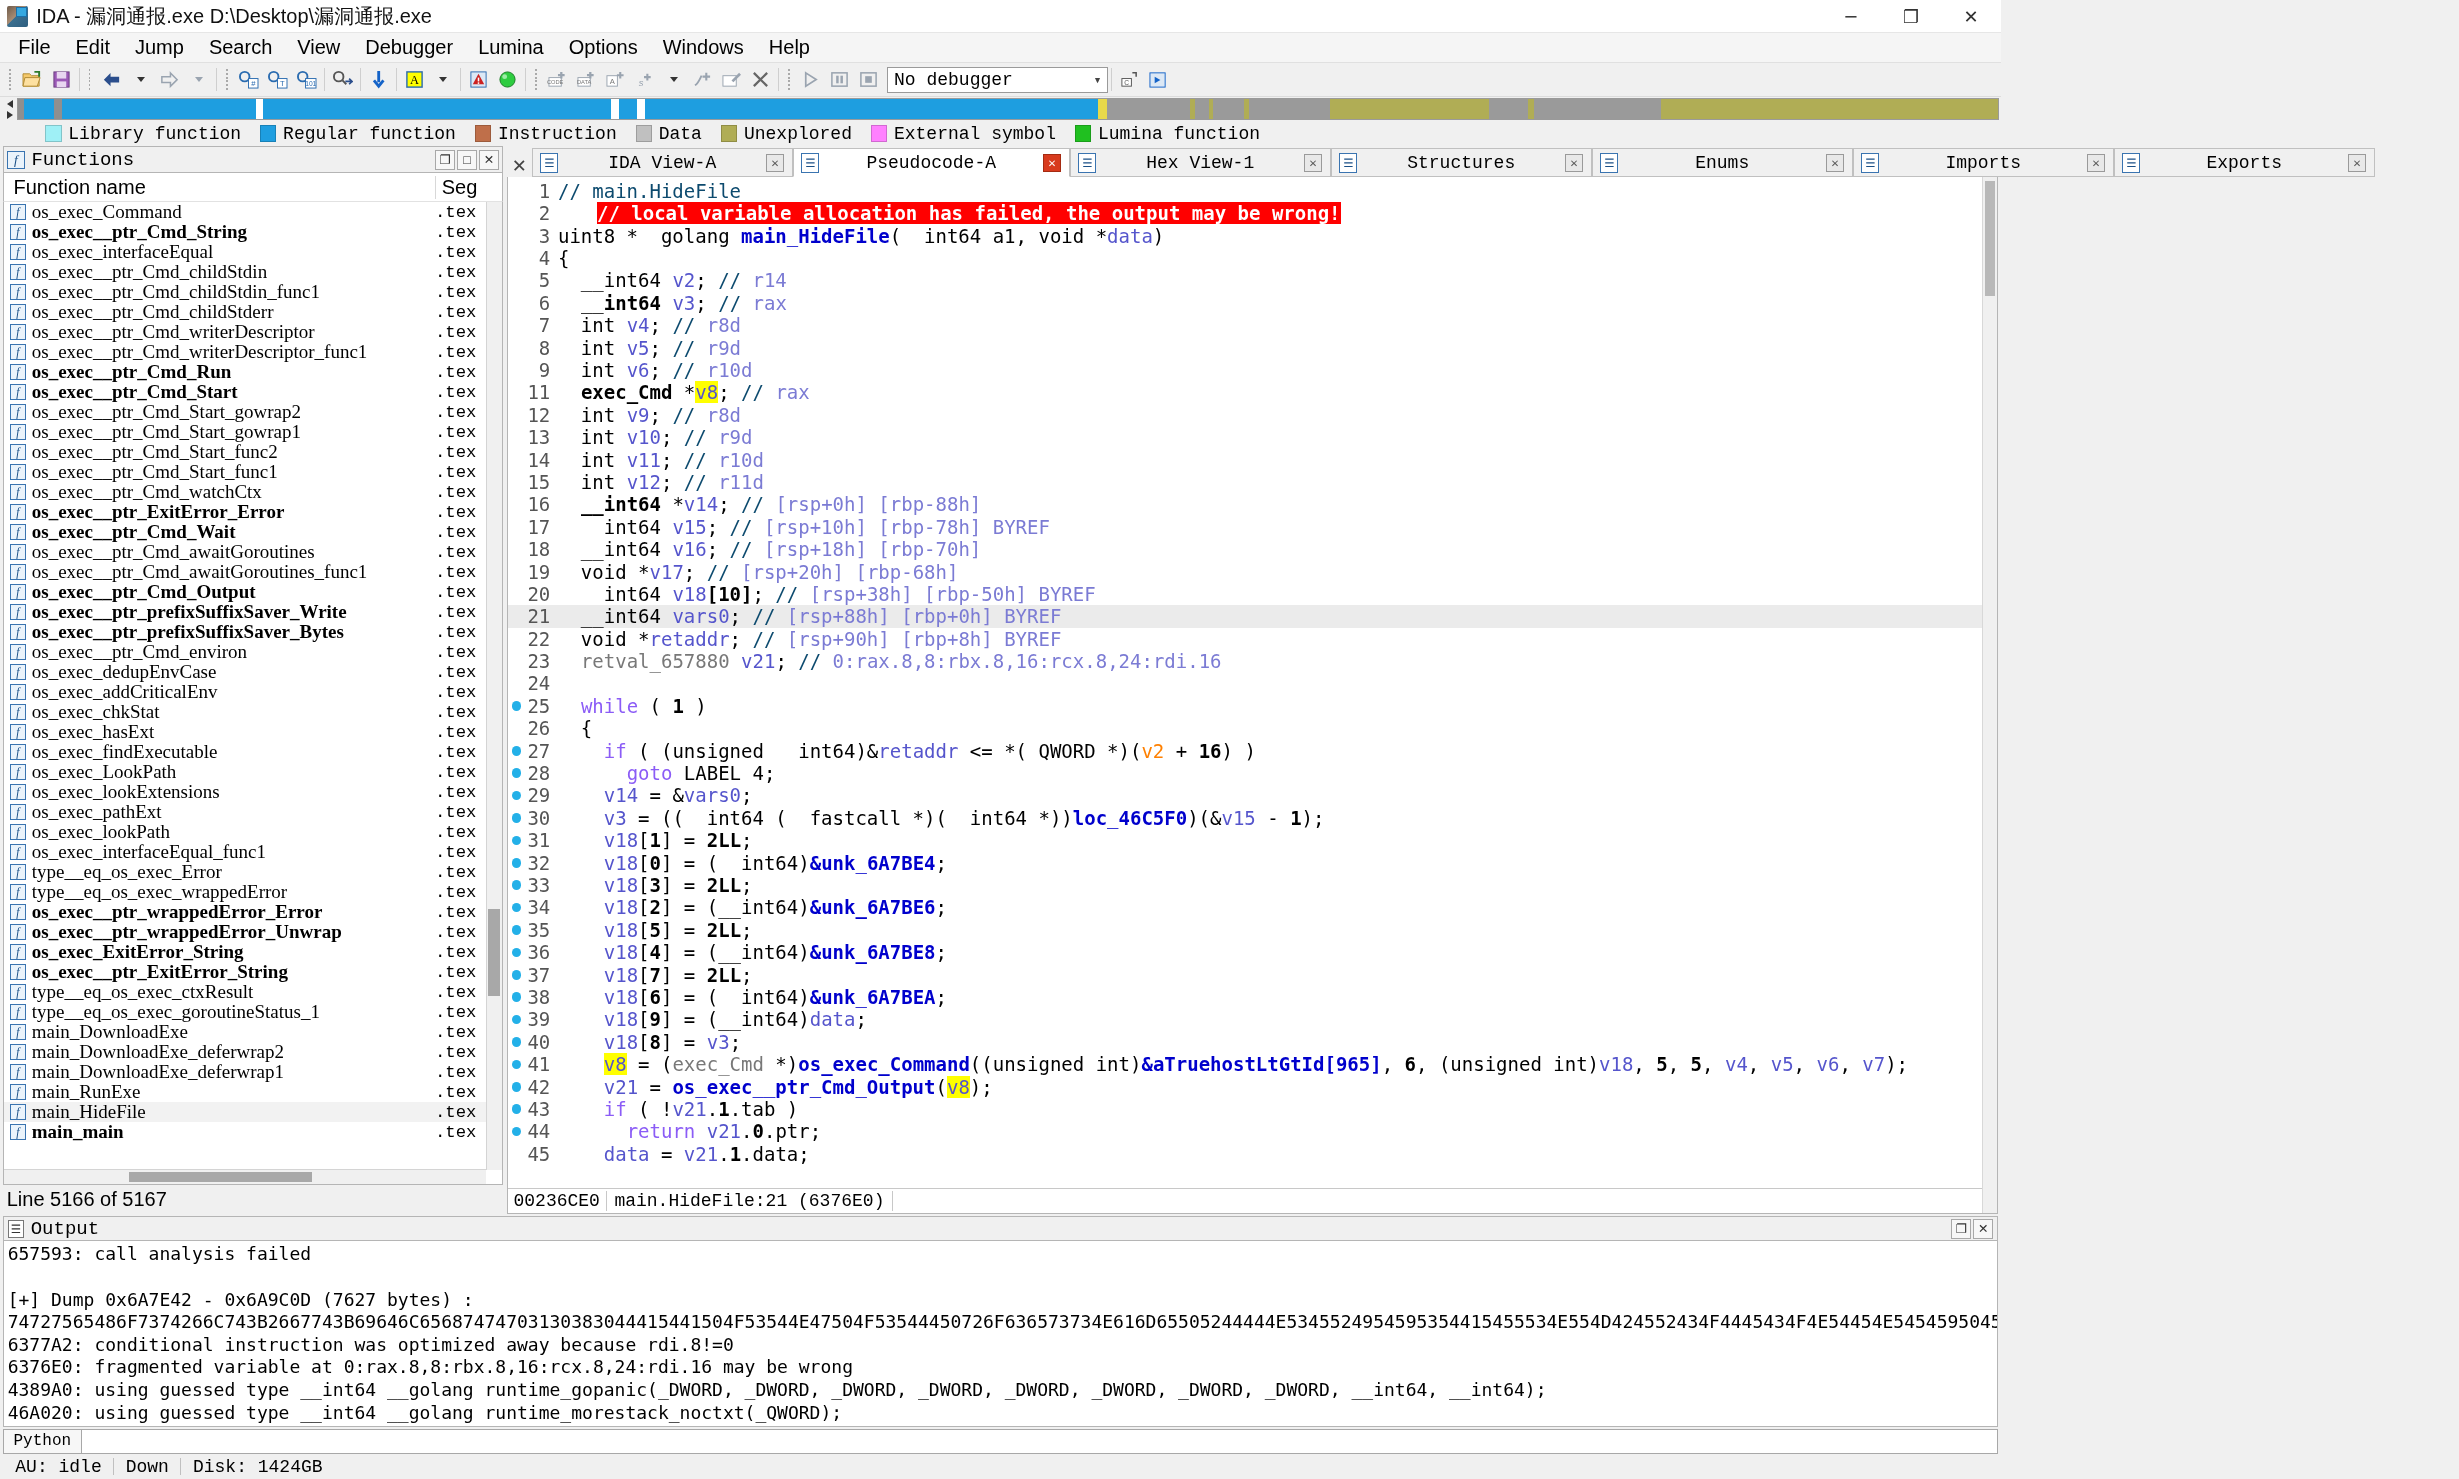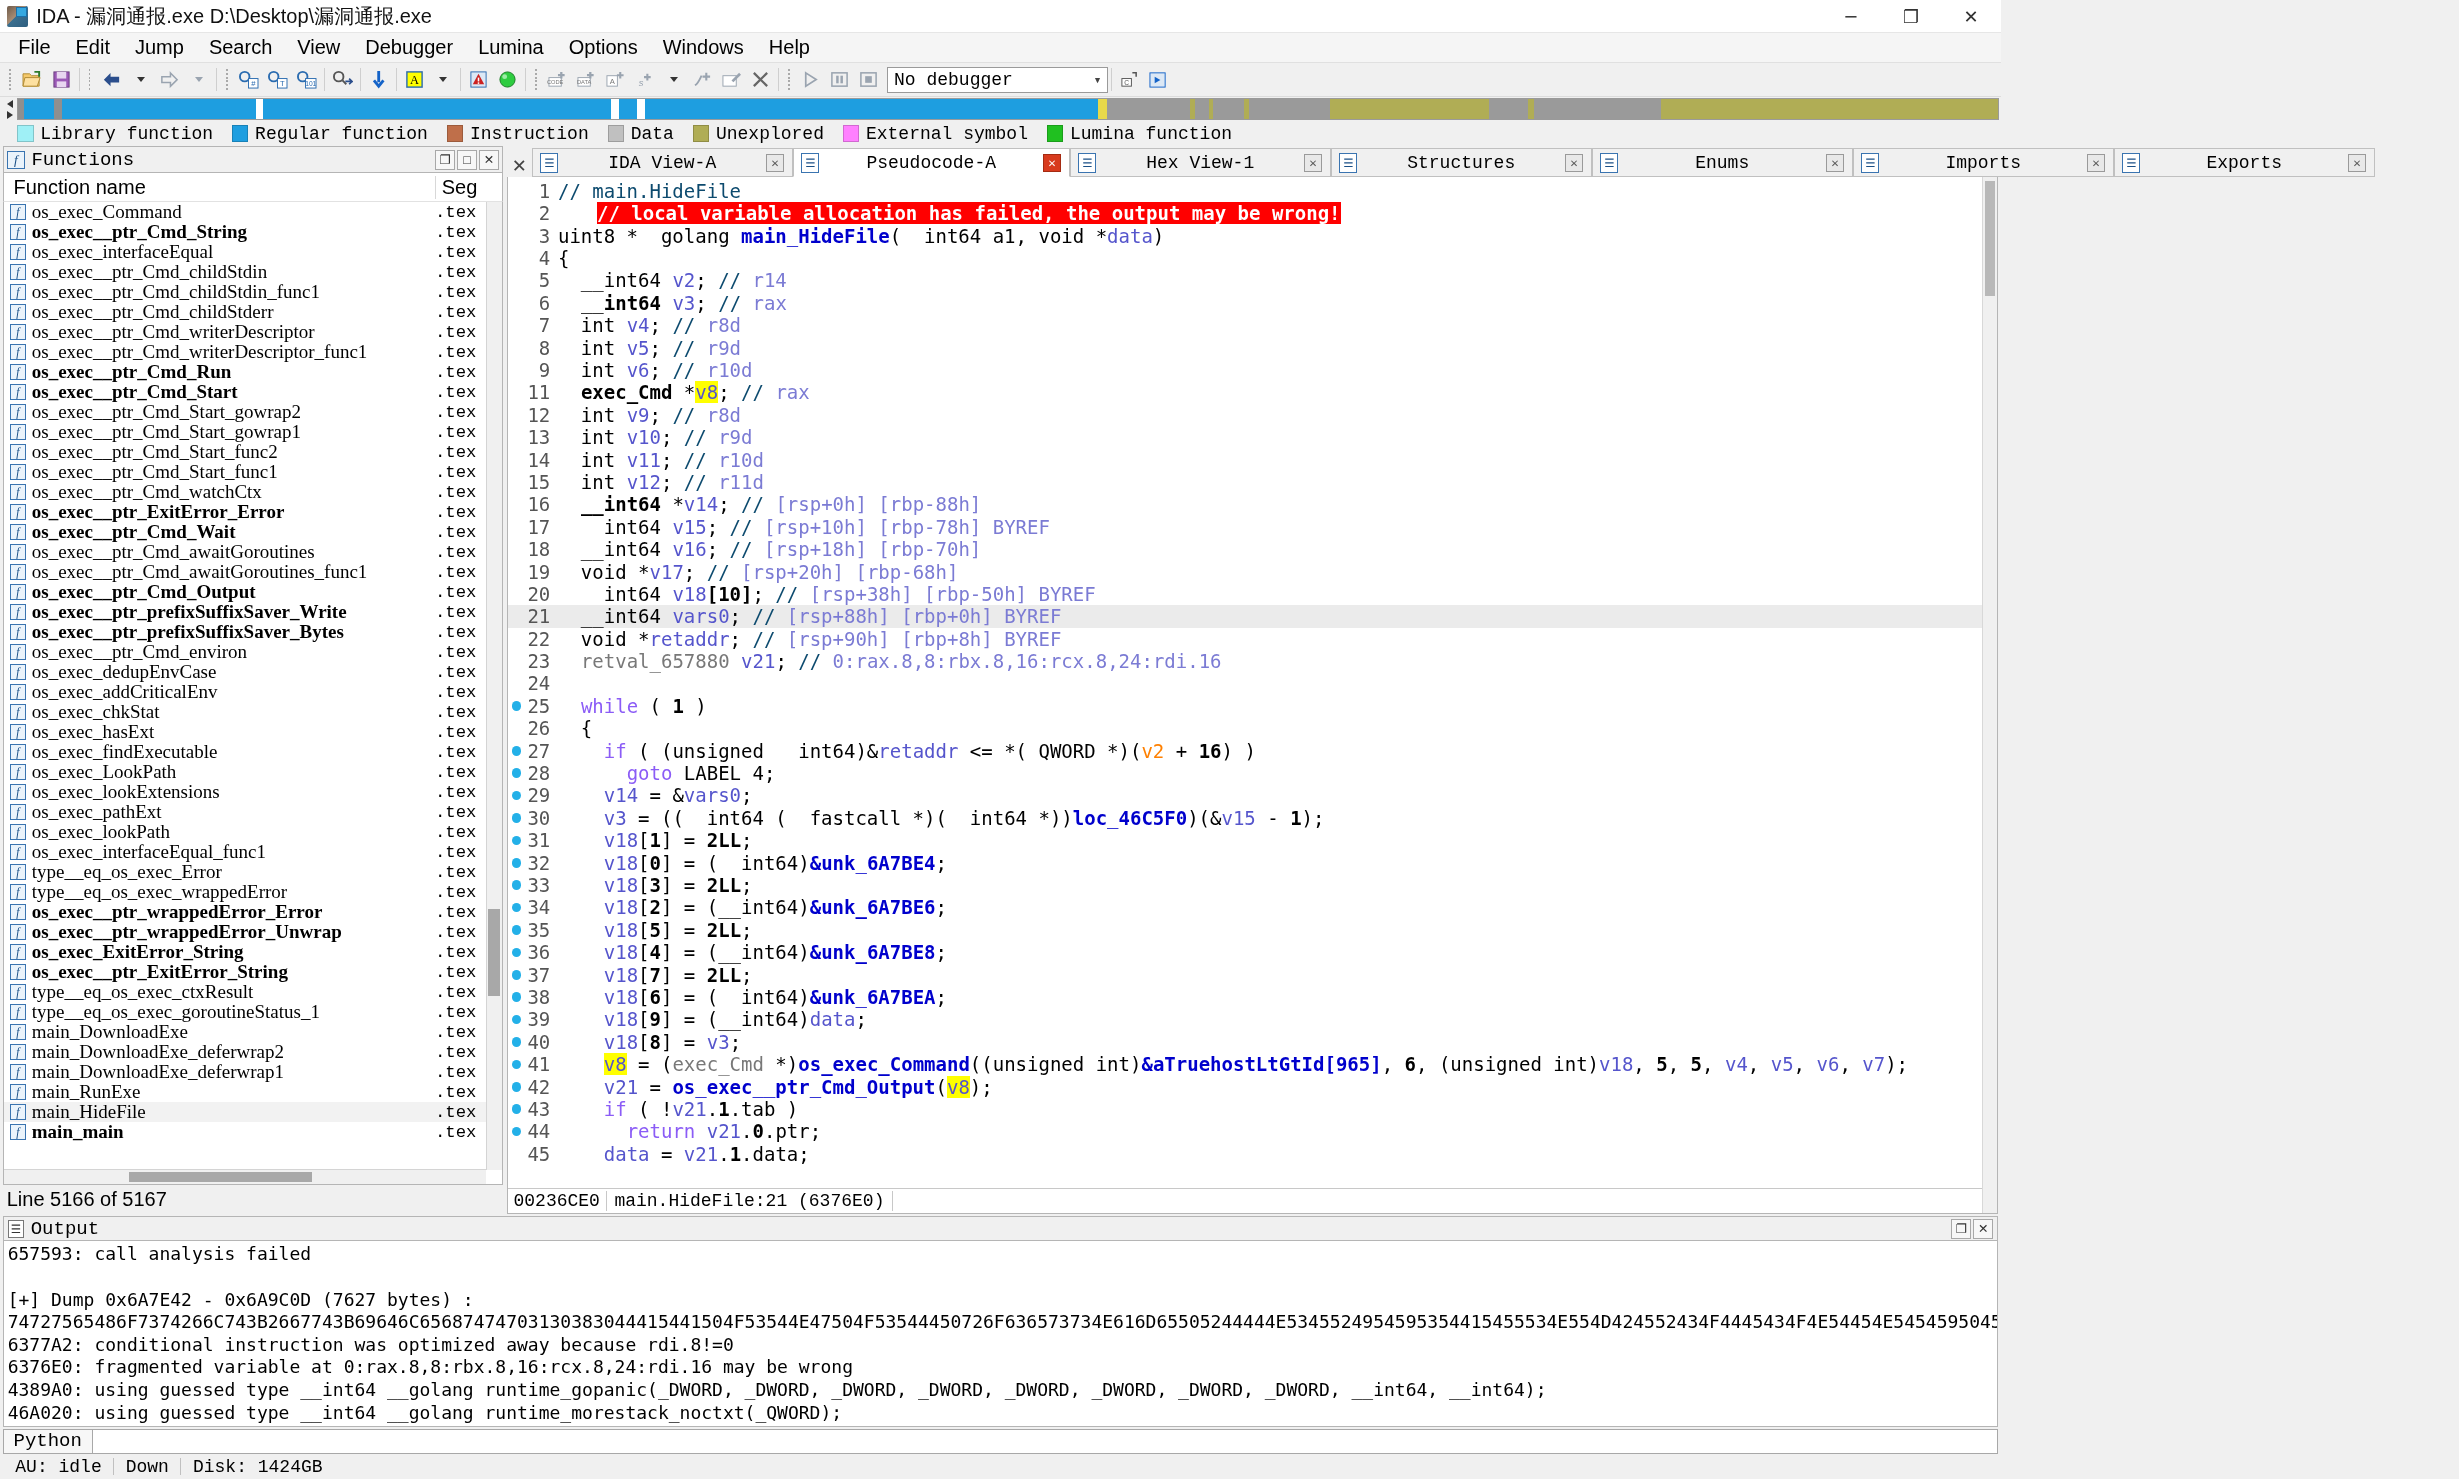--- a/index.html
+++ b/index.html
@@ -69,21 +69,21 @@
   
   .navband-wrap { height:24px; display:flex; align-items:center; background:#f0f0f0; flex:0 0 24px; padding:0 1.9px; }
   .nav-arrows { width:15.4px; height:22px; display:flex; flex-direction:column; justify-content:space-around; align-items:center; flex:0 0 15.4px;}
   .nav-arrows div { width:0;height:0; }
   .nav-left { border-top:4.8px solid transparent;border-bottom:4.8px solid transparent;border-right:6.7px solid #333; }
   .nav-right { border-top:4.8px solid transparent;border-bottom:4.8px solid transparent;border-left:6.7px solid #333; }
   .navband { flex:1 1 auto; height:22px; border:1px solid #9a9a9a; position:relative; overflow:hidden; background:#c8c8c8; }
   .navband .seg { position:absolute; top:0; bottom:0; }
 
   
-  .legend { height:25px; display:flex; align-items:center; gap:0; padding-left:17.3px; flex:0 0 25px; background:#f0f0f0;}
+  .legend { height:25px; display:flex; align-items:center; gap:0; padding-left:17.3px; flex:0 0 25px; background:#f0f0f0;margin-left:28px;}
   .leg { display:flex; align-items:center; margin-right:19px; }
   .leg .sw { width:16.3px; height:16.3px; margin-right:6.7px; border:1px solid rgba(0,0,0,.18); }
   .leg .lb { font-family:"Liberation Mono", monospace; font-size:18px; color:#000; white-space:nowrap; }
 
   
   .body { flex:1 1 auto; display:flex; min-height:0; padding:0 2.9px 0 2.9px; }
 
   
   .funcs { width:500px; flex:0 0 500px; display:flex; flex-direction:column; background:#f0f0f0; min-height:0;}
   .panel-title {
@@ -193,21 +193,21 @@
   .outbody {
     flex:1 1 auto; background:#fff; border:1px solid #b5b5b5; overflow:hidden;
     font-family:"DejaVu Sans Mono", monospace; font-size:18px; line-height:22.6px;
     padding:1.9px 3.8px; white-space:pre; min-height:0;
   }
 
   
   .pybar { height:27px; flex:0 0 27px; display:flex; align-items:center; padding:1.9px 2.9px 0 2.9px; gap:0;}
   .pybtn {
     height:25px; padding:0 9.6px; border:1px solid #a8a8a8; background:#f7f7f7;
-    display:flex; align-items:center; font-family:"Liberation Mono", monospace; font-size:19px;
+    display:flex; align-items:center; font-family:"Liberation Mono", monospace; font-size:16px;
   }
   .pyinput { flex:1 1 auto; height:25px; border:1px solid #a8a8a8; border-left:none; background:#fff; }
   .statusbar {
     height:25px; flex:0 0 25px; display:flex; align-items:center; background:#f0f0f0;
     font-family:"Liberation Mono", monospace; font-size:18px; padding-left:3.8px;
   }
   .statusbar .sitem { padding:0 11.5px; }
   .statusbar .sdiv { width:1px; height:17.3px; background:#c0c0c0; }
 </style>
 </head>

